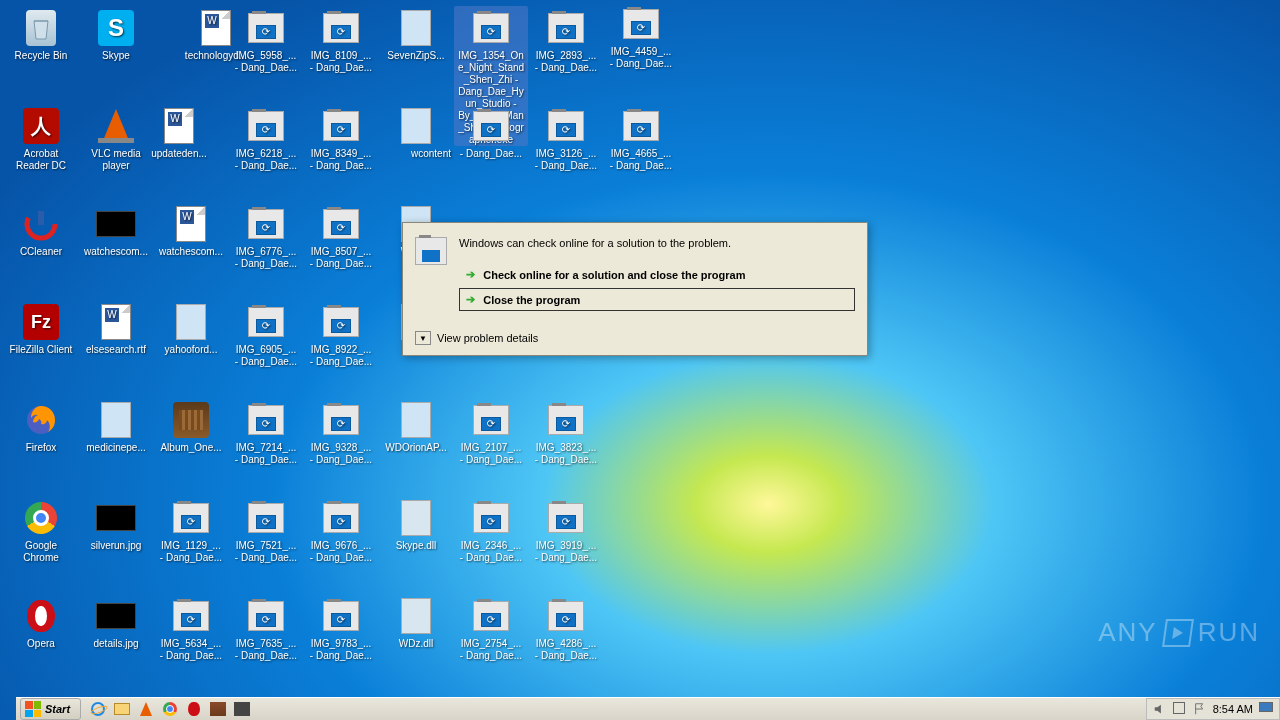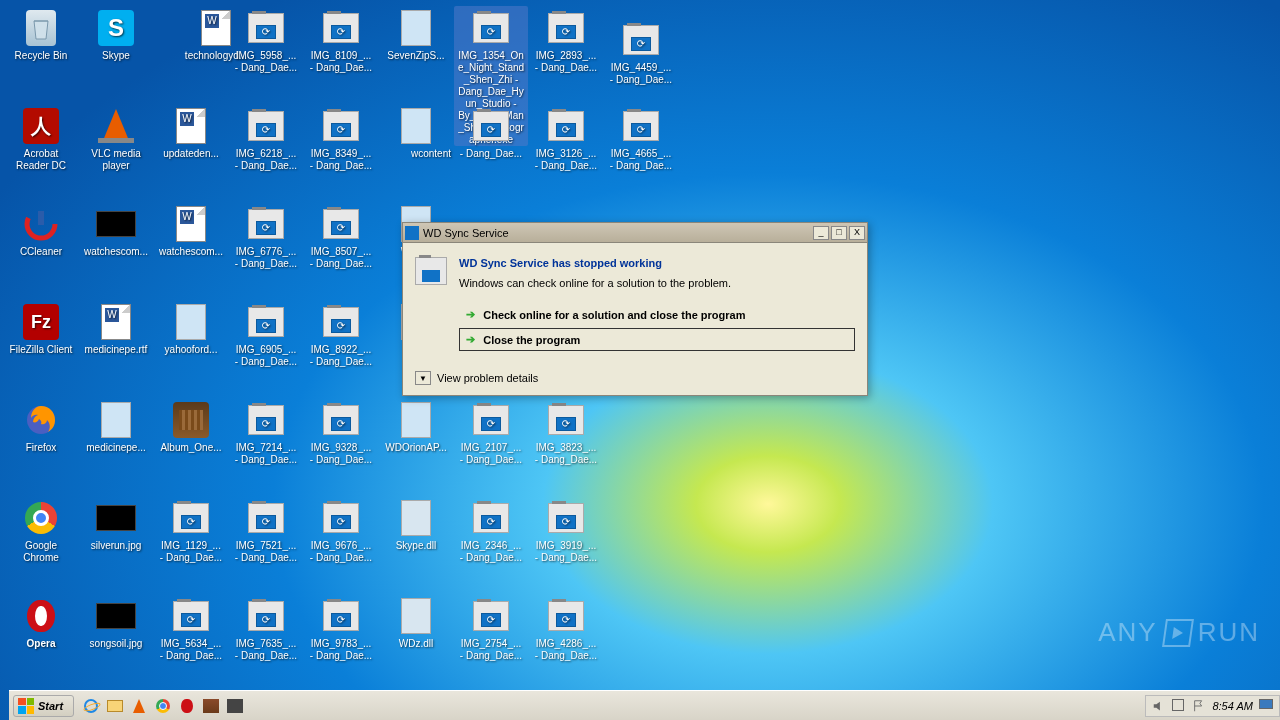--- a/index.html
+++ b/index.html
@@ -61,40 +61,40 @@
 }
 .dlg-opt.focus{border:1px solid #333;}
 .dlg-arrow{color:#3a3;font-weight:bold;}
 .dlg-opt-text{font-weight:bold;}
 .dlg-details{
   display:flex;align-items:center;gap:6px;
   margin-top:10px;padding-top:8px;
 }
 .dlg-details .tri{width:16px;height:14px;border:1px solid #888;background:#ece9d8;text-align:center;font-size:8px;line-height:13px;}
 .taskbar{
-  position:absolute;left:9px;right:0;bottom:0;height:30px;
+  position:absolute;left:16px;right:0;bottom:0;height:23px;
   background:linear-gradient(#e9e6dc,#d8d4c8);
   border-top:1px solid #fff;
   display:flex;align-items:center;
   font-size:11px;
 }
 .start-btn{
   height:22px;margin:0 4px;padding:0 10px 0 4px;
   background:linear-gradient(#e8e5da,#d3cfc1);
   border:1px solid #aaa;border-radius:3px;
   display:flex;align-items:center;gap:4px;font-weight:bold;font-style:italic;
 }
 .start-btn .logo{width:16px;height:16px;display:grid;grid-template-columns:1fr 1fr;grid-template-rows:1fr 1fr;gap:1px;}
 .start-btn .logo div:nth-child(1){background:#f25022;}
 .start-btn .logo div:nth-child(2){background:#7fba00;}
 .start-btn .logo div:nth-child(3){background:#00a4ef;}
 .start-btn .logo div:nth-child(4){background:#ffb900;}
 .tb-icons{display:flex;gap:2px;margin-left:2px;}
 .tb-ico{width:22px;height:22px;border:1px solid transparent;display:flex;align-items:center;justify-content:center;}
-.tray{margin-left:auto;display:flex;align-items:center;gap:6px;padding:0 6px;height:22px;border:1px solid #bbb;background:#e5e2d7;font-style:italic;}
+.tray{margin-left:auto;display:flex;align-items:center;gap:6px;padding:0 6px;height:22px;border:1px solid #bbb;background:#e5e2d7;}
 .tray .t-ico{width:14px;height:14px;}
 .clock{font-size:11px;}
 .watermark{
   position:absolute;right:20px;bottom:42px;
   color:rgba(255,255,255,.35);font-size:26px;font-weight:300;letter-spacing:2px;
   display:flex;align-items:center;gap:6px;
 }
 .watermark .play{width:28px;height:28px;border:2px solid rgba(255,255,255,.35);transform:skewX(-8deg);display:flex;align-items:center;justify-content:center;}
 .watermark .play:after{content:"";border-left:10px solid rgba(255,255,255,.35);border-top:6px solid transparent;border-bottom:6px solid transparent;}
 </style>
@@ -162,21 +162,21 @@
       </div>
       <div class="desk-icon" style="left: 529px; top: 6px;">
         <div class="ico">
           <div class="folder">
             <div class="sync"></div>
           </div>
         </div>
         <div class="lbl">IMG_2893_...</div>
         <div class="lbl2">- Dang_Dae...</div>
       </div>
-      <div class="desk-icon" style="left: 604px; top: 18px; text-align: center;">
+      <div class="desk-icon" style="left: 604px; top: 2px; text-align: center;">
         <div class="ico">
           <div class="folder">
             <div class="sync"></div>
           </div>
         </div>
         <div class="lbl">IMG_4459_...</div>
         <div class="lbl2">- Dang_Dae...</div>
       </div>
       <div class="desk-icon" style="left: 4px; top: 104px;">
         <div class="ico">
@@ -187,21 +187,21 @@
       </div>
       <div class="desk-icon" style="left: 79px; top: 104px;">
         <div class="ico">
           <div style="width:0;height:0;border-left:14px solid transparent;border-right:14px solid transparent;border-bottom:34px solid #e85d00;margin:0 auto;position:relative;">
             <div style="position:absolute;bottom:-34px;left:-18px;width:36px;height:5px;background:#888;"></div>
           </div>
         </div>
         <div class="lbl">VLC media
 player</div>
       </div>
-      <div class="desk-icon" style="left: 154px; top: 104px;">
+      <div class="desk-icon" style="left: 142px; top: 104px;">
         <div class="ico">
           <div class="docfile word">
             <div class="corner"></div>
           </div>
         </div>
         <div class="lbl">updateden...</div>
       </div>
       <div class="desk-icon" style="left: 229px; top: 104px;">
         <div class="ico">
           <div class="folder">
@@ -307,21 +307,21 @@
           <div class="appico" style="background:#b30000;color:#fff;font-size:18px;">Fz</div>
         </div>
         <div class="lbl">FileZilla Client</div>
       </div>
       <div class="desk-icon" style="left: 79px; top: 300px;">
         <div class="ico">
           <div class="docfile word">
             <div class="corner"></div>
           </div>
         </div>
-        <div class="lbl">medicinepe.rtf</div>
+        <div class="lbl">elsesearch.rtf</div>
       </div>
       <div class="desk-icon" style="left: 154px; top: 300px;">
         <div class="ico">
           <div class="genfile"></div>
         </div>
         <div class="lbl">yahooford...</div>
       </div>
       <div class="desk-icon" style="left: 229px; top: 300px;">
         <div class="ico">
           <div class="folder">
@@ -474,35 +474,35 @@
       </div>
       <div class="desk-icon" style="left: 529px; top: 496px;">
         <div class="ico">
           <div class="folder">
             <div class="sync"></div>
           </div>
         </div>
         <div class="lbl">IMG_3919_...</div>
         <div class="lbl2">- Dang_Dae...</div>
       </div>
-      <div class="desk-icon" style="left: 4px; top: 594px; font-weight: bold;">
+      <div class="desk-icon" style="left: 4px; top: 594px;">
         <div class="ico">
           <div class="appico">
             <div style="width:28px;height:32px;background:#cc0f16;border-radius:50%/55%;position:relative;">
               <div style="position:absolute;inset:6px 8px;background:#fff;border-radius:50%/55%;"></div>
             </div>
           </div>
         </div>
         <div class="lbl">Opera</div>
       </div>
       <div class="desk-icon" style="left: 79px; top: 594px;">
         <div class="ico">
           <div class="black-thumb"></div>
         </div>
-        <div class="lbl">songsoil.jpg</div>
+        <div class="lbl">details.jpg</div>
       </div>
       <div class="desk-icon" style="left: 154px; top: 594px;">
         <div class="ico">
           <div class="folder">
             <div class="sync"></div>
           </div>
         </div>
         <div class="lbl">IMG_5634_...</div>
         <div class="lbl2">- Dang_Dae...</div>
       </div>
@@ -550,36 +550,26 @@
       </div>
     </div>
 
   <div class="watermark">
     <span>ANY</span>
     <span class="play"></span>
     <span>RUN</span>
   </div>
 
   <div class="dialog">
-    <div class="dlg-title">
-      <div class="ico"></div>
-      <div class="txt">WD Sync Service</div>
-      <div class="btns">
-        <div class="wbtn">_</div>
-        <div class="wbtn">□</div>
-        <div class="wbtn">X</div>
-      </div>
-    </div>
     <div class="dlg-body">
       <div class="dlg-row">
         <div class="dlg-icon">
             <div class="s"></div>
           </div>
         <div class="dlg-main">
-          <div class="dlg-h">WD Sync Service has stopped working</div>
           <div class="dlg-sub">Windows can check online for a solution to the problem.</div>
           <div class="dlg-opt">
             <span class="dlg-arrow">➔</span>
             <span class="dlg-opt-text">Check online for a solution and close the program</span>
           </div>
           <div class="dlg-opt focus">
             <span class="dlg-arrow">➔</span>
             <span class="dlg-opt-text">Close the program</span>
           </div>
         </div>

